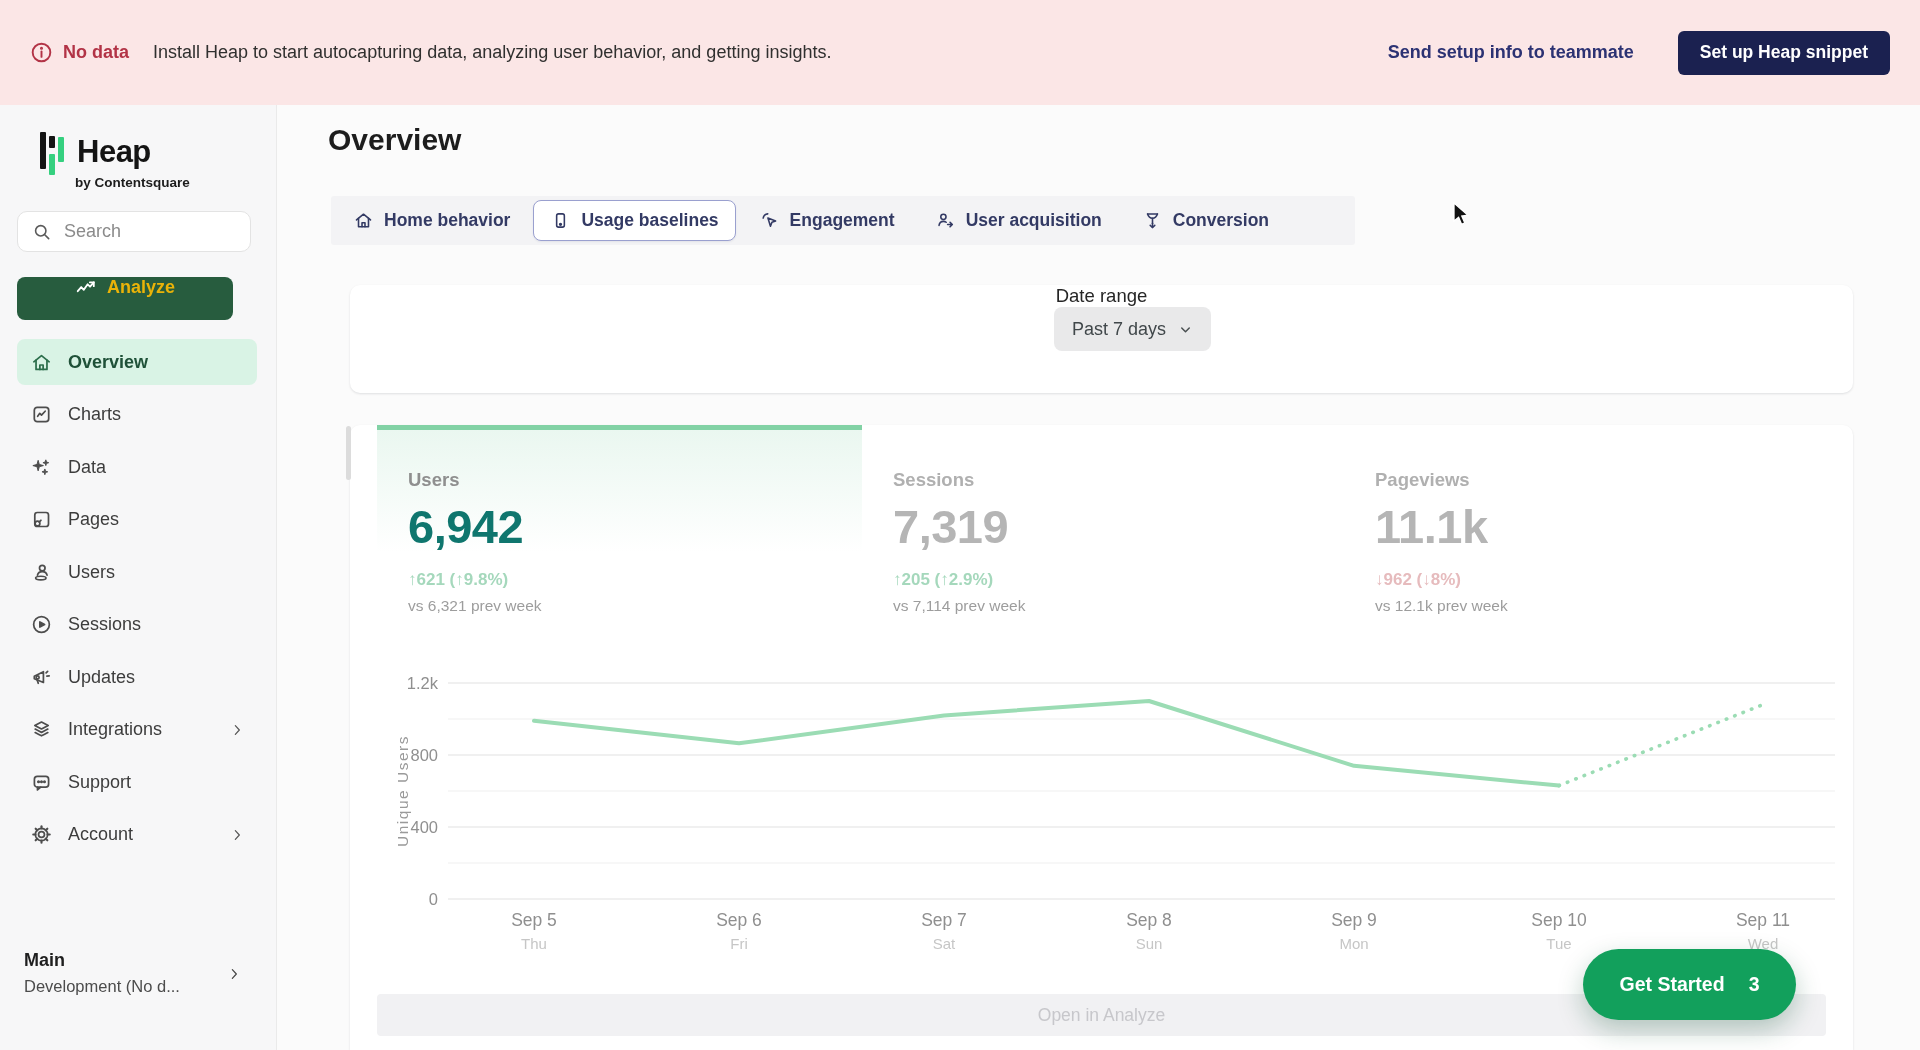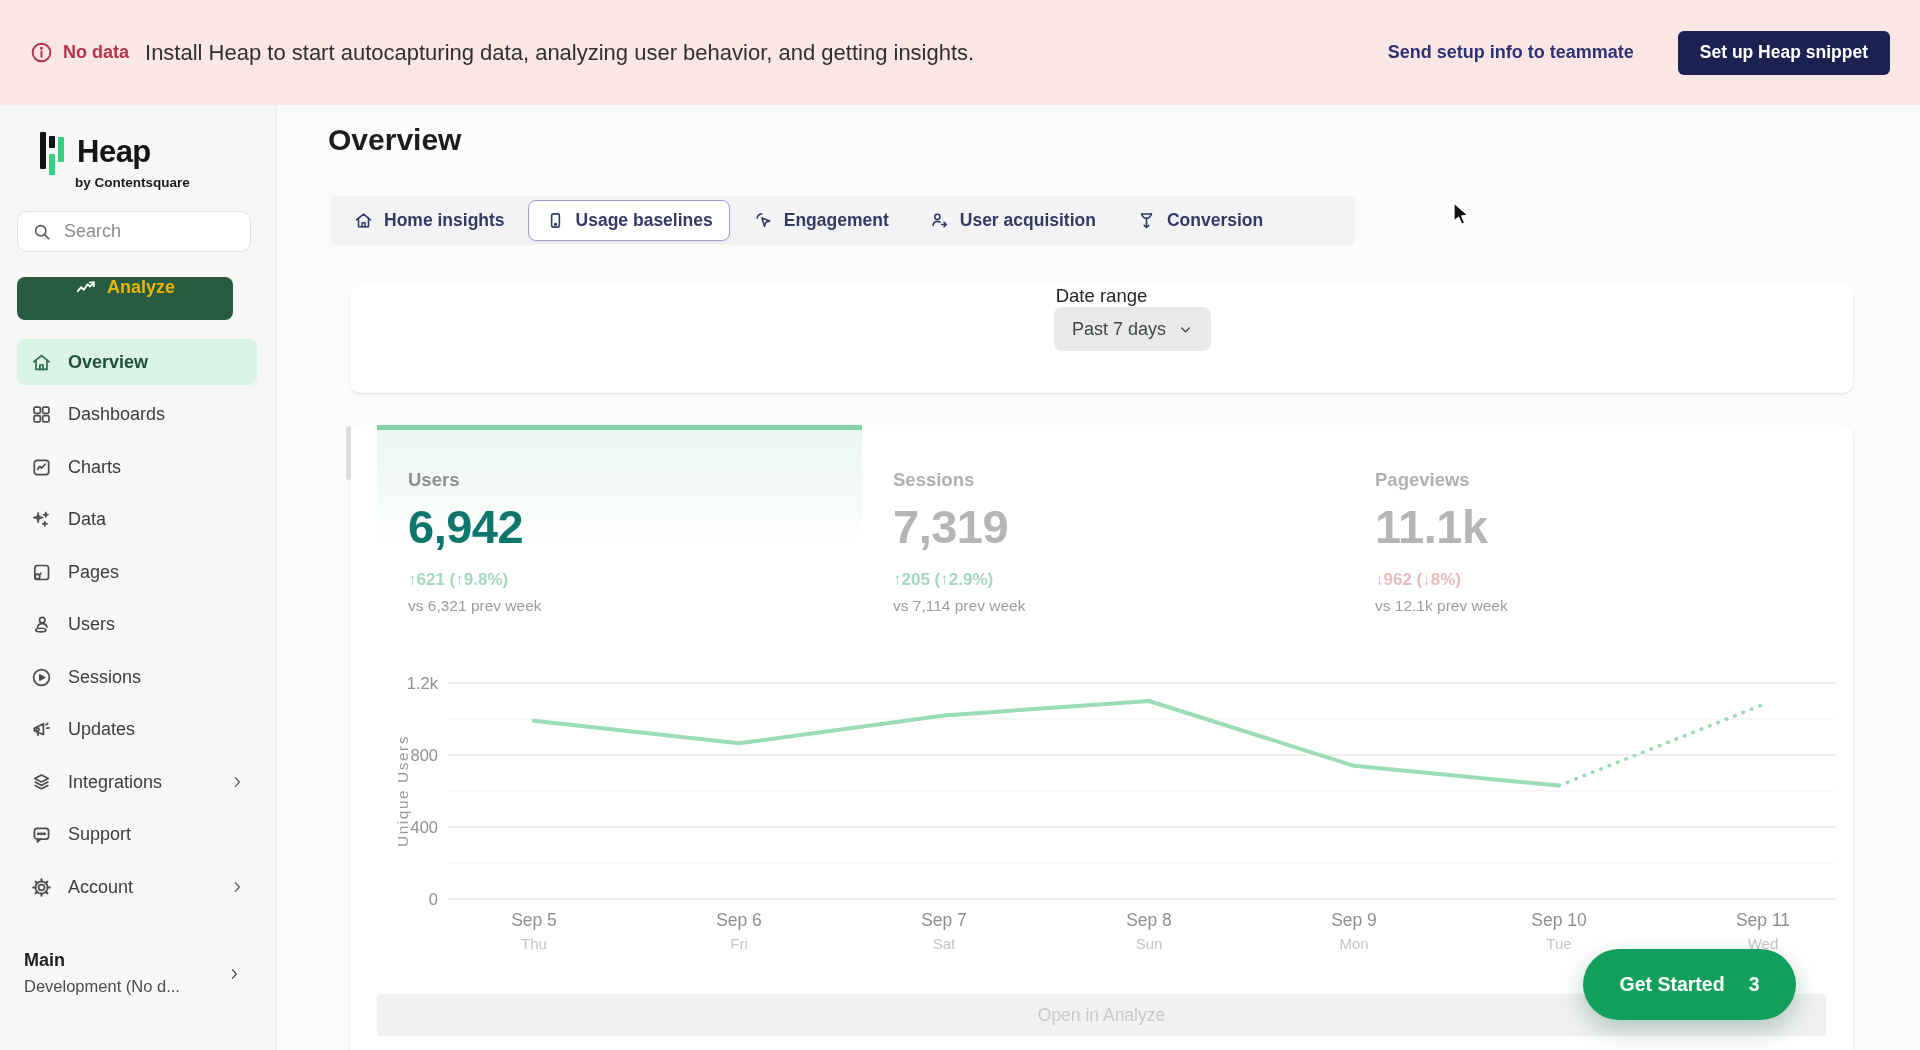--- a/index.html
+++ b/index.html
@@ -4,21 +4,21 @@
 <style>
   * { margin:0; padding:0; box-sizing:border-box; }
   html,body { width:1920px; height:1050px; overflow:hidden; background:#fbfbfb;
     font-family:"Liberation Sans","DejaVu Sans",sans-serif; -webkit-font-smoothing:antialiased; }
 
   
   #banner { position:absolute; left:0; top:0; width:1920px; height:105px; background:#fbe6e6;
     display:flex; align-items:center; padding:0 30px; z-index:5; }
   .banner-status { display:flex; align-items:center; gap:10px; color:#b23346; font-weight:700; font-size:18px; }
   .banner-status svg { width:23px; height:23px; stroke:#b23346; }
-  .banner-msg { margin-left:16px; color:#30302f; font-size:22px; }
+  .banner-msg { margin-left:24px; color:#30302f; font-size:18px; }
   .banner-right { margin-left:auto; display:flex; align-items:center; gap:44px; }
   .banner-link { color:#2c3273; font-weight:700; font-size:18px; cursor:pointer; }
   .banner-btn { background:#1b2150; color:#fff; font-weight:700; font-size:17.5px; border:none;
     border-radius:6px; height:44px; padding:0 22px; cursor:pointer; }
 
   
   #sidebar { position:absolute; left:0; top:105px; width:277px; height:945px; background:#f7f7f8;
     border-right:1px solid #eaeaea; }
   #logo { position:absolute; left:40px; top:25px; display:flex; align-items:flex-start; gap:9px; }
   #logo-bars { width:28px; height:45px; position:relative; }
@@ -145,30 +145,20 @@
     <span class="side-icon"><svg viewBox="0 0 24 24" fill="none" stroke="currentColor" stroke-width="1.8" stroke-linecap="round" stroke-linejoin="round">
             <path d="M4 11.3 L12 4.8 L20 11.3"></path>
             <path d="M6.3 9.6 V19.2 H17.7 V9.6"></path>
             <path d="M10.3 19.2 V14.6 H13.7 V19.2"></path>
           </svg></span>
     <span class="side-label">Overview</span>
 
   </div>
   <div class="side-item">
     <span class="side-icon"><svg viewBox="0 0 24 24" fill="none" stroke="currentColor" stroke-width="1.8" stroke-linecap="round" stroke-linejoin="round">
-            <rect x="4.2" y="4.2" width="6.6" height="6.6" rx="1.6"></rect>
-            <rect x="13.2" y="4.2" width="6.6" height="6.6" rx="1.6"></rect>
-            <rect x="4.2" y="13.2" width="6.6" height="6.6" rx="1.6"></rect>
-            <rect x="13.2" y="13.2" width="6.6" height="6.6" rx="1.6"></rect>
-          </svg></span>
-    <span class="side-label">Dashboards</span>
-
-  </div>
-  <div class="side-item">
-    <span class="side-icon"><svg viewBox="0 0 24 24" fill="none" stroke="currentColor" stroke-width="1.8" stroke-linecap="round" stroke-linejoin="round">
             <rect x="4.5" y="4.5" width="15" height="15" rx="3"></rect>
             <polyline points="8,13.8 10.2,10.8 12,12.6 15.8,8.6"></polyline>
           </svg></span>
     <span class="side-label">Charts</span>
 
   </div>
   <div class="side-item">
     <span class="side-icon"><svg viewBox="0 0 24 24" fill="currentColor">
             <path d="M8.5 4.5 L9.7 8.8 L14 10 L9.7 11.2 L8.5 15.5 L7.3 11.2 L3 10 L7.3 8.8 Z"></path>
             <path d="M16.5 4 L17.2 6.3 L19.5 7 L17.2 7.7 L16.5 10 L15.8 7.7 L13.5 7 L15.8 6.3 Z"></path>
@@ -269,21 +259,21 @@
 <div id="page-title">Overview</div>
 <div id="tabs">
   <div class="tab">
     <span style="display:flex">
         <svg viewBox="0 0 24 24" fill="none" stroke="currentColor" stroke-width="1.8" stroke-linecap="round" stroke-linejoin="round">
           <path d="M4 11.3 L12 4.8 L20 11.3"></path>
           <path d="M6.3 9.6 V19.2 H17.7 V9.6"></path>
           <path d="M10.3 19.2 V14.6 H13.7 V19.2"></path>
         </svg>
       </span>
-    <span>Home insights</span>
+    <span>Home behavior</span>
   </div>
   <div class="tab selected">
     <span style="display:flex">
         <svg viewBox="0 0 24 24" fill="none" stroke="currentColor" stroke-width="1.8" stroke-linecap="round" stroke-linejoin="round">
           <rect x="7.6" y="4.4" width="8.8" height="15.2" rx="2.2"></rect>
           <circle cx="12" cy="16.4" r="1" fill="currentColor"></circle>
         </svg>
       </span>
     <span>Usage baselines</span>
   </div>

